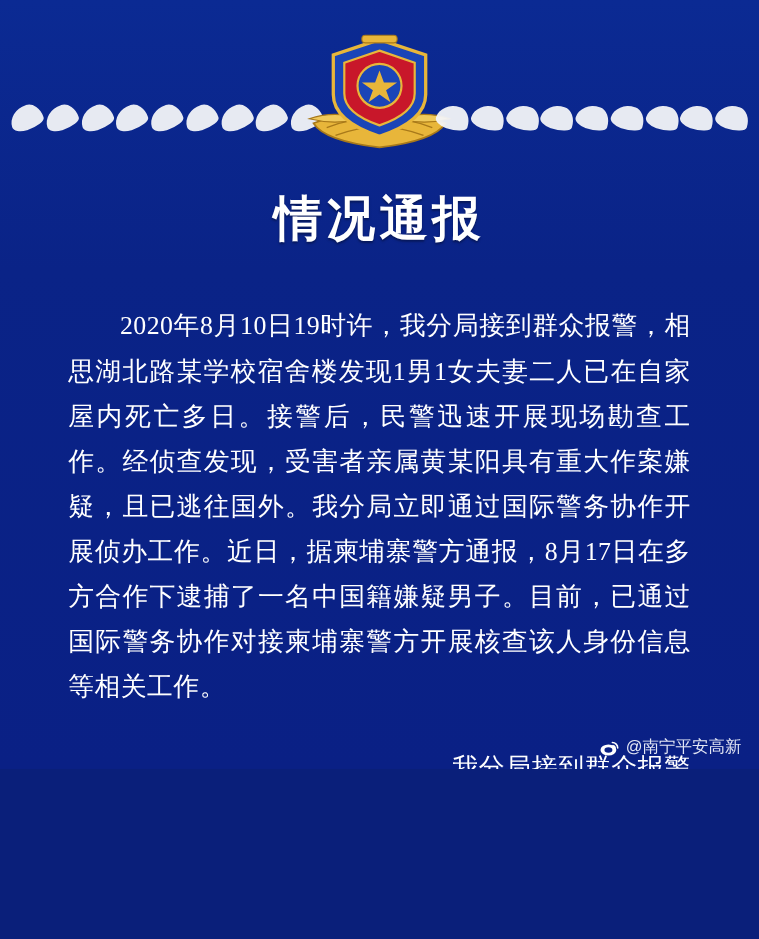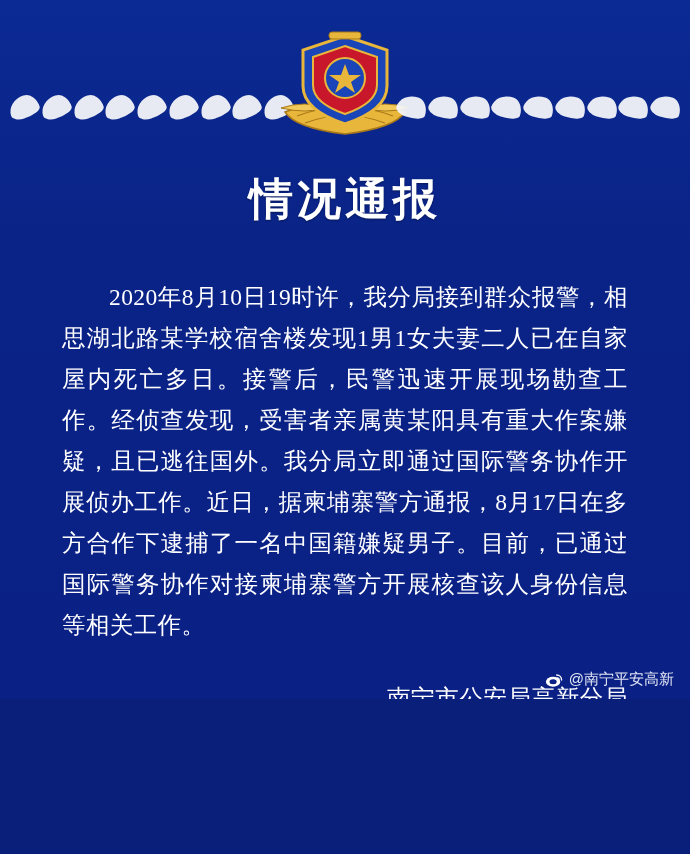--- a/index.html
+++ b/index.html
@@ -175,21 +175,21 @@
     </div>
   </div>
 
   <div class="title">情况通报</div>
 
   <div class="body-wrap">
     <p class="para">2020年8月10日19时许，我分局接到群众报警，相思湖北路某学校宿舍楼发现1男1女夫妻二人已在自家屋内死亡多日。接警后，民警迅速开展现场勘查工作。经侦查发现，受害者亲属黄某阳具有重大作案嫌疑，且已逃往国外。我分局立即通过国际警务协作开展侦办工作。近日，据柬埔寨警方通报，8月17日在多方合作下逮捕了一名中国籍嫌疑男子。目前，已通过国际警务协作对接柬埔寨警方开展核查该人身份信息等相关工作。</p>
   </div>
 
   <div class="sign">
-    <div>南宁市公安局高新分局</div>
+    <div>我分局接到群众报警</div>
     <div>2020年8月20日</div>
   </div>
 
   <div class="footer">
     <span class="weibo-eye">
       <svg viewBox="0 0 20 20" width="18" height="18" aria-hidden="true">
         <ellipse cx="9" cy="12" rx="8" ry="5.6" fill="#ffffff"></ellipse>
         <ellipse cx="9" cy="12" rx="4" ry="2.8" fill="#0a2085"></ellipse>
         <path d="M13 4.5c3 0 5.4 2.4 5.4 5.4" fill="none" stroke="#ffffff" stroke-width="1.6" stroke-linecap="round"></path>
         <path d="M13.4 7.6c1.3 0 2.3 1 2.3 2.3" fill="none" stroke="#ffffff" stroke-width="1.4" stroke-linecap="round"></path>

